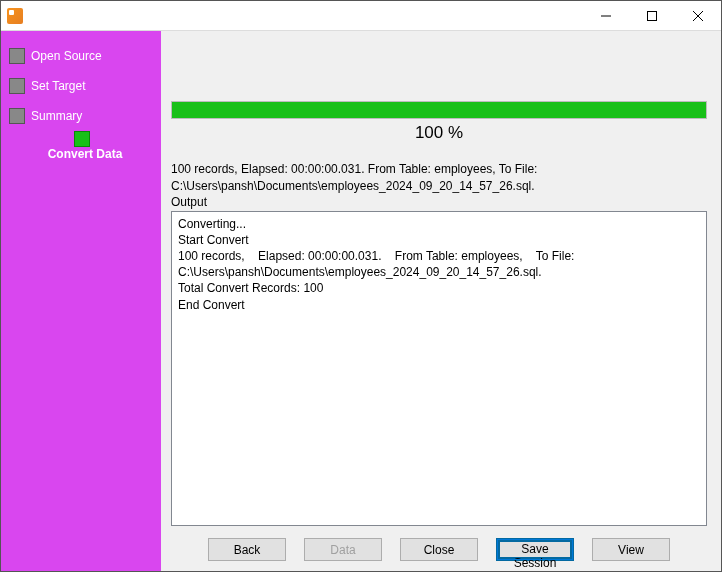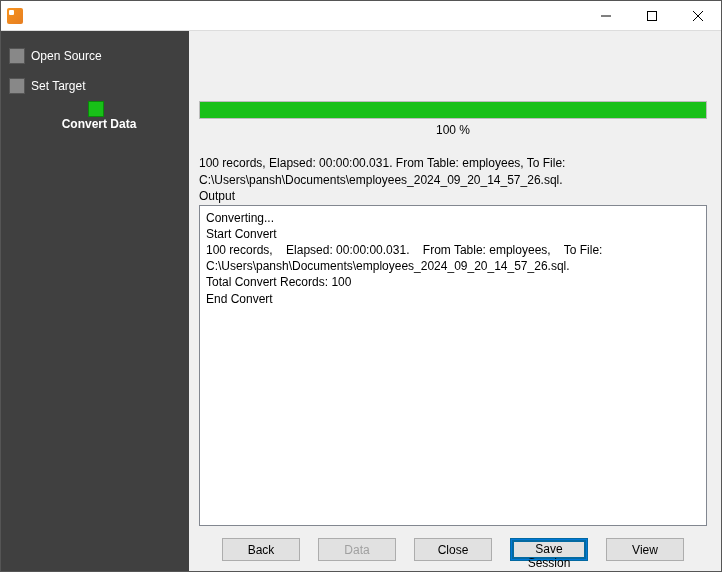--- a/index.html
+++ b/index.html
@@ -55,22 +55,22 @@
       color: #000;
       cursor: pointer;
     }
     .win-btn svg { width: 10px; height: 10px; }
     
     .body-area {
       display: flex;
       height: calc(100% - 30px);
     }
     .sidebar {
-      width: 188px;
-      background: #404040;
+      width: 160px;
+      background: #d946ef;
       padding-top: 10px;
       flex-shrink: 0;
     }
     .tree-item {
       display: flex;
       align-items: center;
       height: 30px;
       color: #fff;
       font-size: 12px;
       cursor: pointer;
@@ -108,21 +108,21 @@
       border: 1px solid #bcbcbc;
       margin-top: 60px;
       position: relative;
     }
     .progress-inner {
       height: 100%;
       background: #18c018;
     }
     .progress-label {
       text-align: center;
-      font-size: 12px;
+      font-size: 17px;
       margin-top: 4px;
       color: #000;
     }
     .summary-text {
       margin-top: 18px;
       font-size: 12px;
       color: #000;
       line-height: 1.4;
       word-wrap: break-word;
     }
@@ -203,20 +203,24 @@
 
 <div class="body-area">
   <div class="sidebar">
     <div class="tree-item">
       <span class="node-box"></span>
       <span>Open Source</span>
     </div>
     <div class="tree-item child">
       <span class="node-box"></span>
       <span>Set Target</span>
+    </div>
+    <div class="tree-item child">
+      <span class="node-box"></span>
+      <span>Summary</span>
     </div>
     <div class="tree-item active">
       <span class="node-box"></span>
       <span>Convert Data</span>
     </div>
   </div>
 
   <div class="main">
     <div class="content-top">
       <div class="progress-outer">

